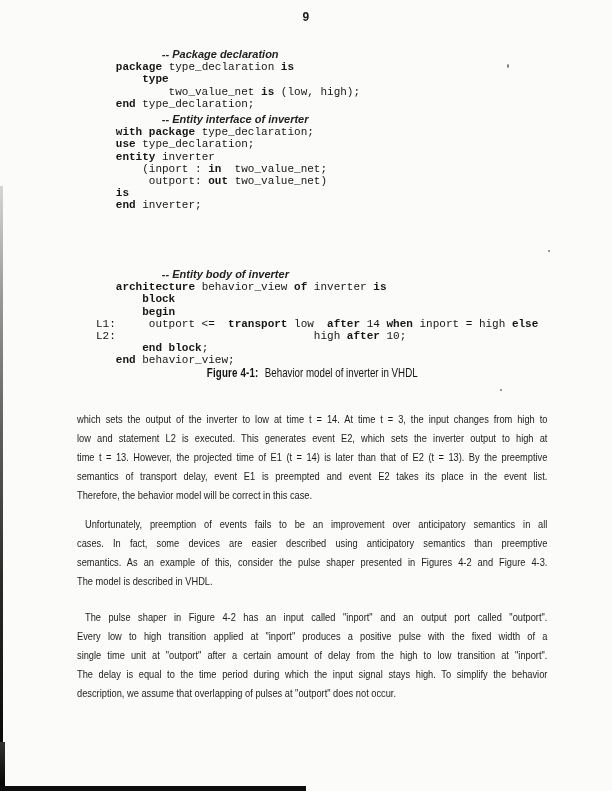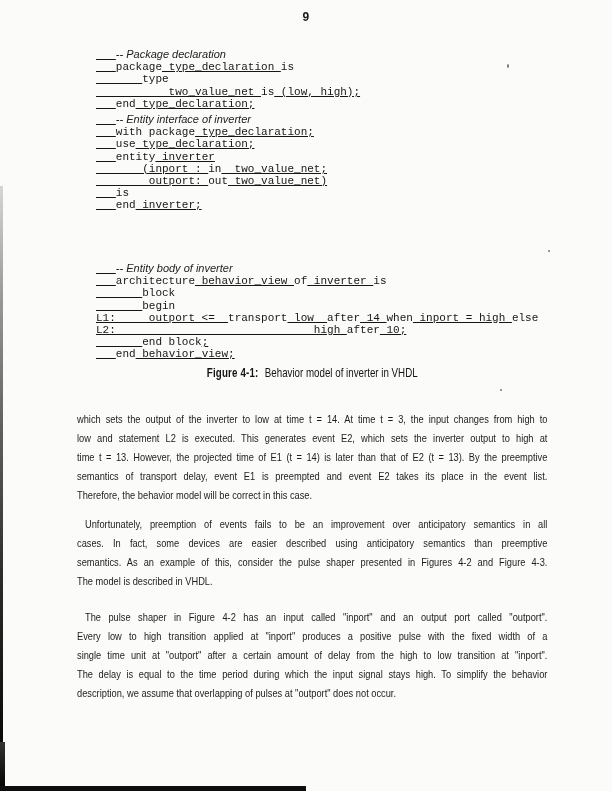--- a/index.html
+++ b/index.html
@@ -26,27 +26,28 @@
   .code {
     position:absolute; left:96px;
     margin:0;
     font-family:"Liberation Mono","DejaVu Sans Mono",monospace;
     font-size:11px; line-height:12.2px;
     white-space:pre;
     color:#161616;
   }
   .code-1 { top:48px; }
   .code-2 { top:113px; }
-  .code-3 { top:262px; }
-  .seg-k { font-weight:400; }
-  .seg-p { font-weight:500;text-decoration:underline; }
+  .code-3 { top:268px; }
+  .seg-k { font-weight:700; }
+  .seg-p { font-weight:500; }
   .seg-c {
     font-family:"Liberation Sans",sans-serif;
-    font-style:italic; font-size:11px; font-weight:400;
+    font-style:italic; font-size:11px; font-weight:700;
     color:#222;
+    margin-left:46px;
   }
   
   .bodywrap {
     position:absolute; left:77px; top:0;
     width:588px; height:791px;
     transform:scaleX(0.8); transform-origin:0 0;
   }
   .caption {
     position:absolute; top:366px; left:0; width:588px;
     text-align:center;

